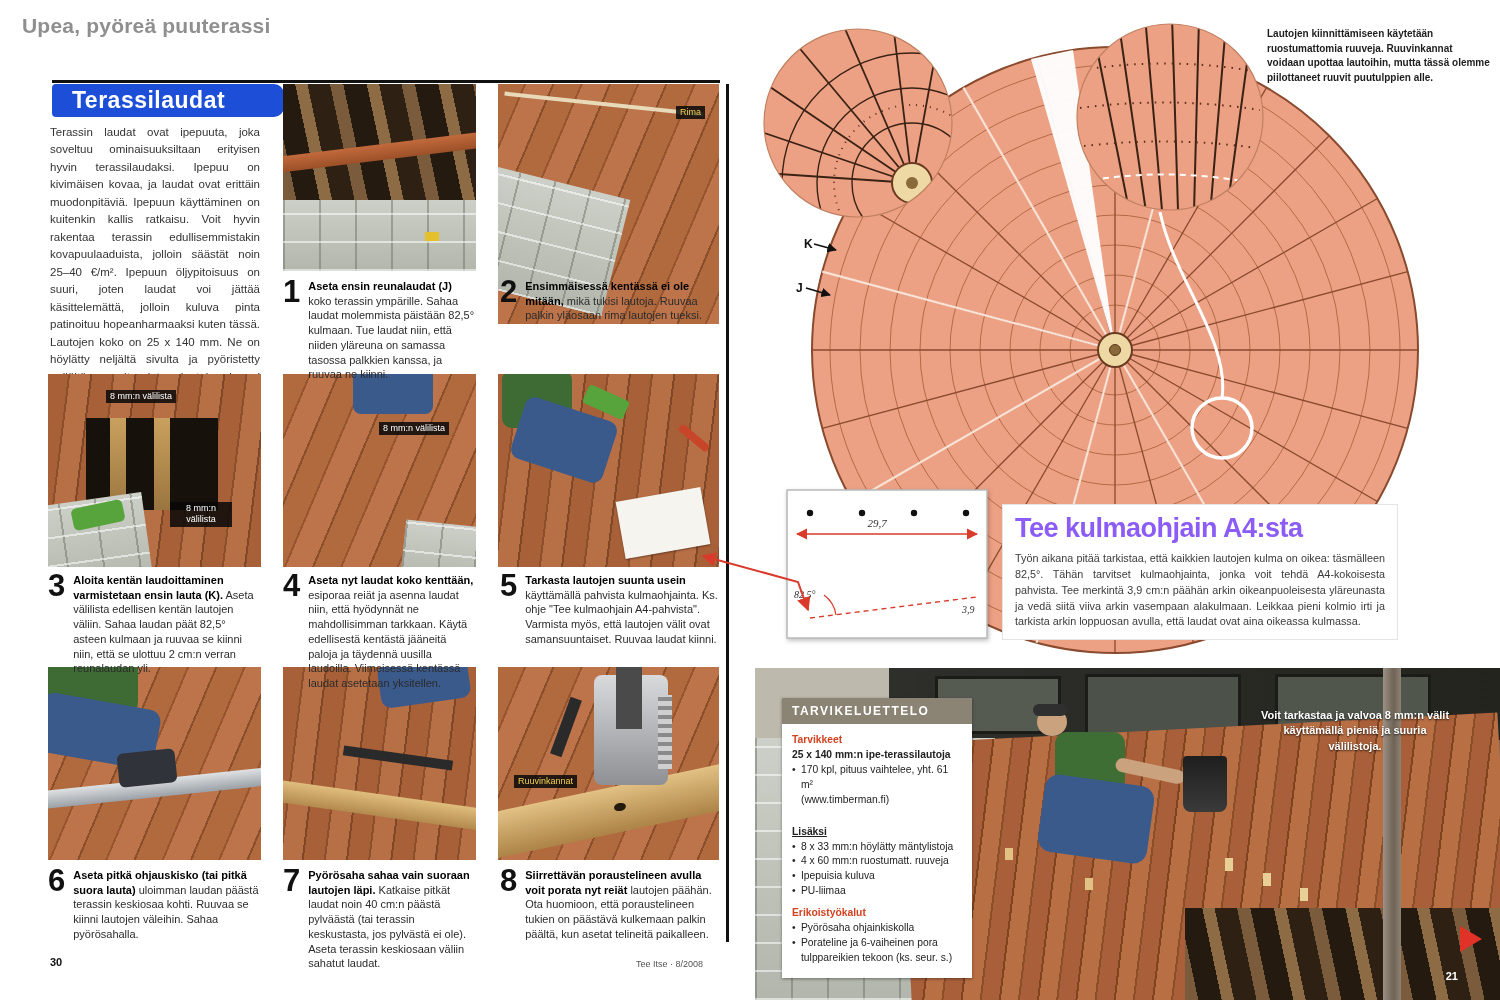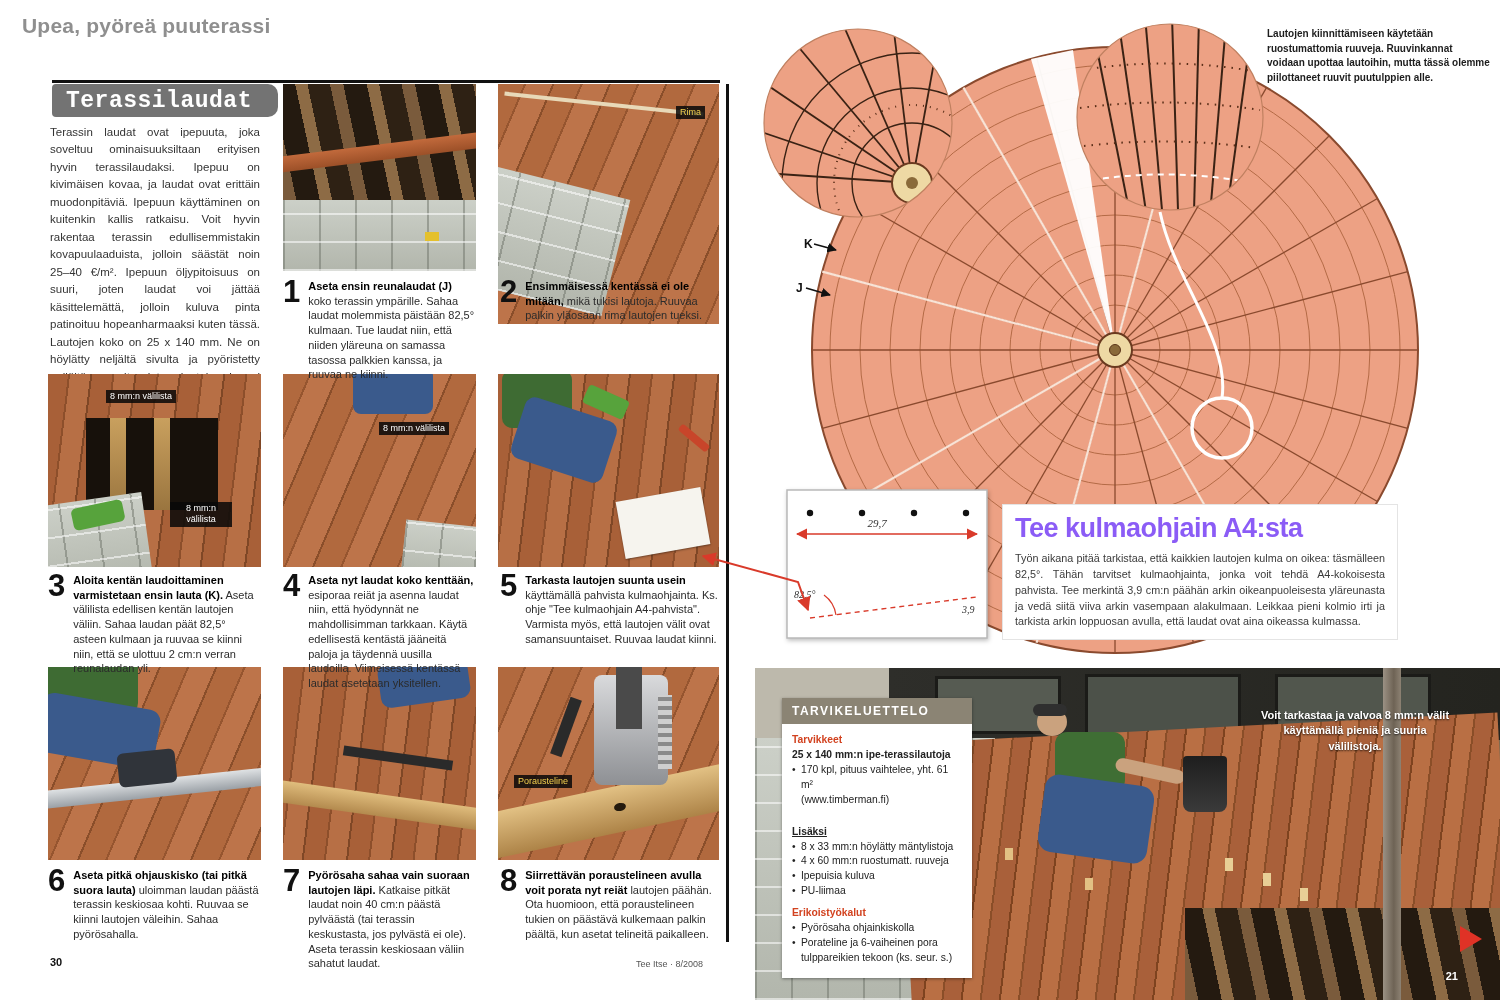--- a/index.html
+++ b/index.html
@@ -5,23 +5,23 @@
   html,body{margin:0;padding:0;background:#e8e8e8;}
   .spread{position:relative;width:1500px;height:1000px;background:#ffffff;overflow:hidden;
           font-family:"Liberation Sans",sans-serif;color:#222;}
   .abs{position:absolute;}
 
   
   .hdr{left:22px;top:14px;font-size:21px;font-weight:bold;color:#8f8f8f;letter-spacing:.2px;}
 
   
   .toprule{left:52px;top:80px;width:668px;height:3px;background:#111;}
-  .titlebar{left:52px;top:84px;width:212px;height:33px;background:#737373;border-radius:4px 10px 10px 4px;
-            color:#fff;font-family:Liberation Mono, monospace;font-weight:bold;font-size:23px;
-            display:flex;align-items:center;padding-left:14px;letter-spacing:.5px;}
+  .titlebar{left:52px;top:84px;width:212px;height:33px;background:#1d4ed8;border-radius:4px 10px 10px 4px;
+            color:#fff;font-family:Liberation Sans, sans-serif;font-weight:bold;font-size:23px;
+            display:flex;align-items:center;padding-left:20px;letter-spacing:.5px;}
   .intro{left:50px;top:124px;width:210px;font-size:11.5px;line-height:1.52;color:#333;text-align:justify;}
   .vrule{left:726px;top:84px;width:3px;height:858px;background:#111;}
 
   
   .photo{position:absolute;overflow:hidden;background:#a96036;}
   .planks{background:
      repeating-linear-gradient(113deg,#b1693e 0 24px,#96552f 24px 26px,#bd744a 26px 50px,#8a4e2a 50px 52px);}
   .planks2{background:
      repeating-linear-gradient(97deg,#a86038 0 20px,#8d4f2b 20px 22px,#b76f45 22px 42px,#7f4726 42px 44px);}
   .pavers{background:
@@ -129,21 +129,21 @@
     <div class="shape" style="left:-8px;top:128px;width:220px;height:22px;background:linear-gradient(#e0bd7d,#b38a4e);transform:rotate(8deg);"></div>
     <div class="shape" style="left:60px;top:86px;width:110px;height:10px;background:#2a2a2a;transform:rotate(8deg);"></div>
   </div>
   <div class="photo planks" style="left:498px;top:667px;width:221px;height:193px;">
     <div class="shape" style="left:-14px;top:120px;width:260px;height:46px;background:linear-gradient(#e2c184,#ad8347);transform:rotate(-12deg);"></div>
     <div class="shape" style="left:116px;top:136px;width:12px;height:8px;background:#241a0e;border-radius:50%;transform:rotate(-12deg);"></div>
     <div class="shape" style="left:96px;top:8px;width:74px;height:110px;background:linear-gradient(#d9dadc,#8e9094);border-radius:8px;"></div>
     <div class="shape" style="left:118px;top:-2px;width:26px;height:64px;background:#4a4a4a;"></div>
     <div class="shape" style="left:160px;top:28px;width:14px;height:74px;background:repeating-linear-gradient(0deg,#cfcfcf 0 5px,#8a8a8a 5px 9px);"></div>
     <div class="shape" style="left:62px;top:30px;width:12px;height:60px;background:#2a2a2a;transform:rotate(20deg);"></div>
-    <div class="chip yel" style="left:16px;top:108px;">Porausteline</div>
+    <div class="chip yel" style="left:16px;top:108px;">Ruuvinkannat</div>
   </div>
 
   <div class="cap" style="left:283px;top:279px;width:195px;">
     <div class="n">1</div>
     <div class="t"><b>Aseta ensin reunalaudat (J)</b> <span>koko terassin ympärille. Sahaa laudat molemmista päistään 82,5° kulmaan. Tue laudat niin, että niiden yläreuna on samassa tasossa palkkien kanssa, ja ruuvaa ne kiinni.</span></div>
   </div>
   <div class="cap" style="left:500px;top:279px;width:218px;">
     <div class="n">2</div>
     <div class="t"><b>Ensimmäisessä kentässä ei ole mitään,</b> <span>mikä tukisi lautoja. Ruuvaa palkin yläosaan rima lautojen tueksi.</span></div>
   </div>

